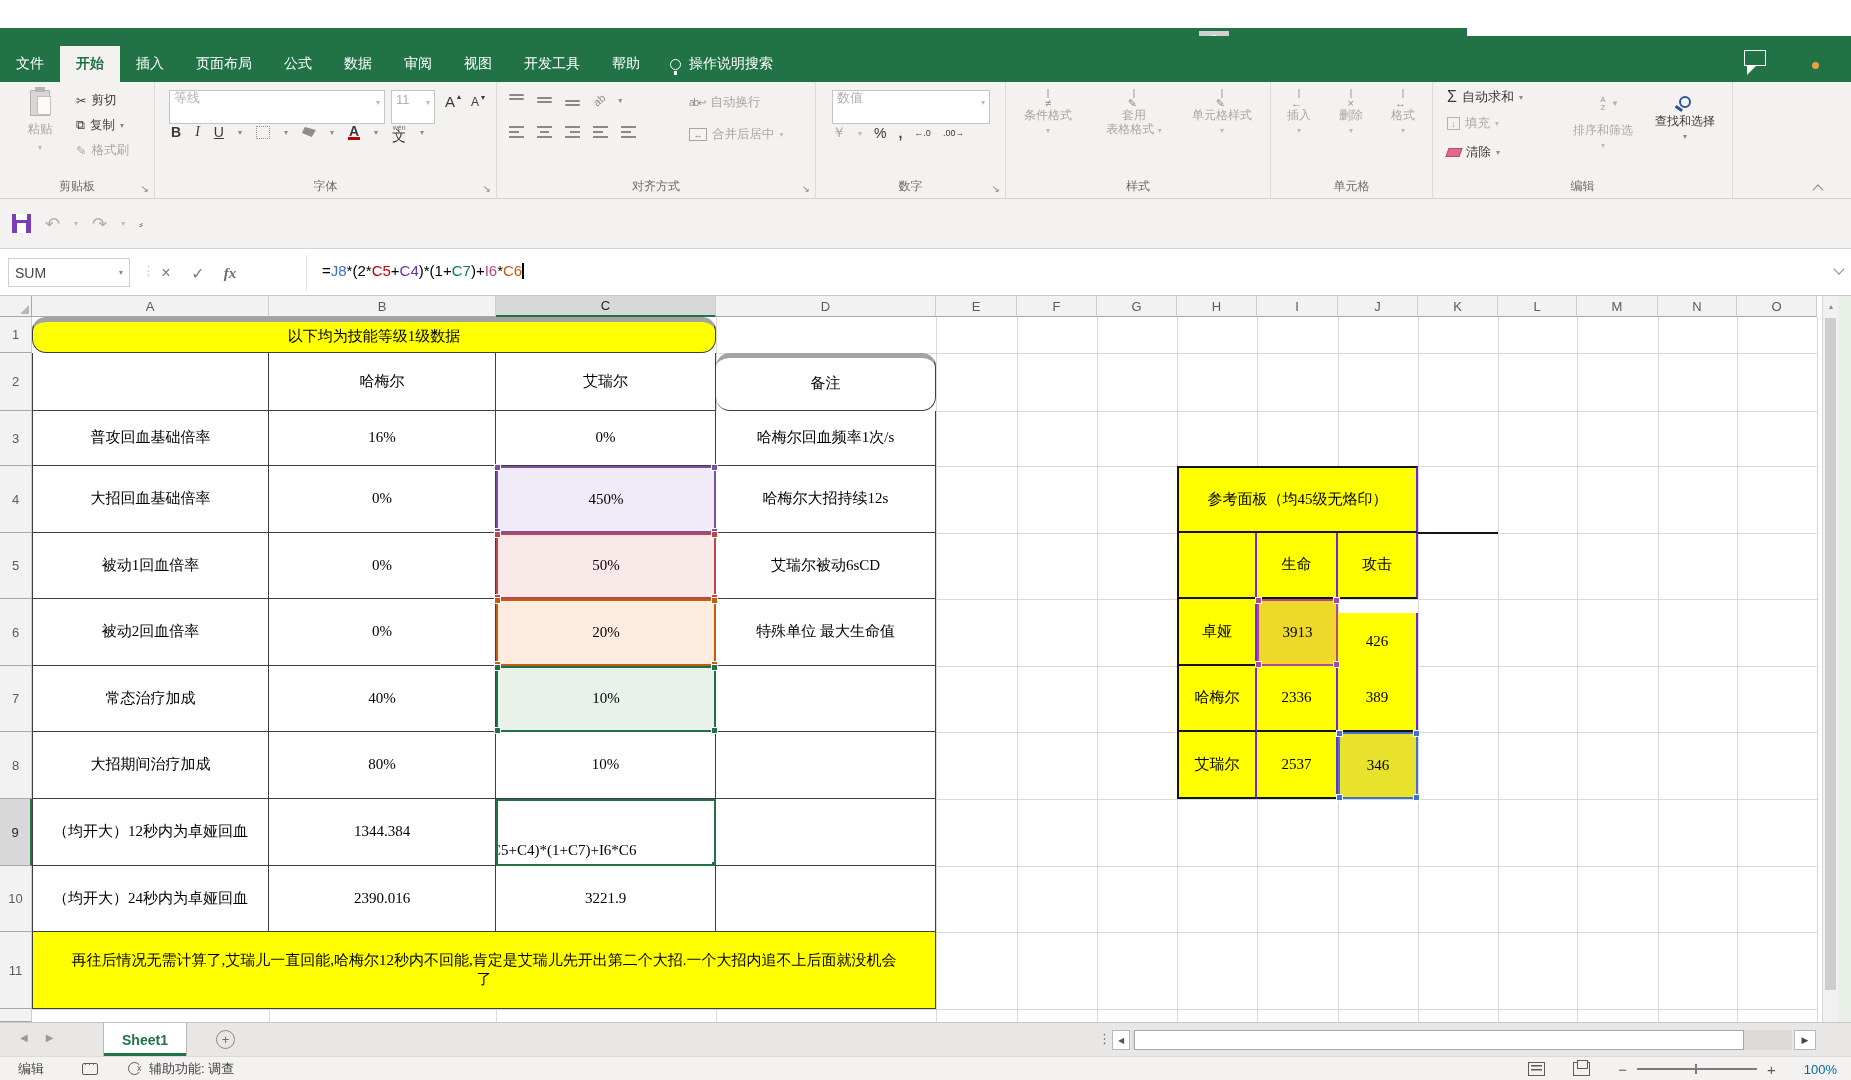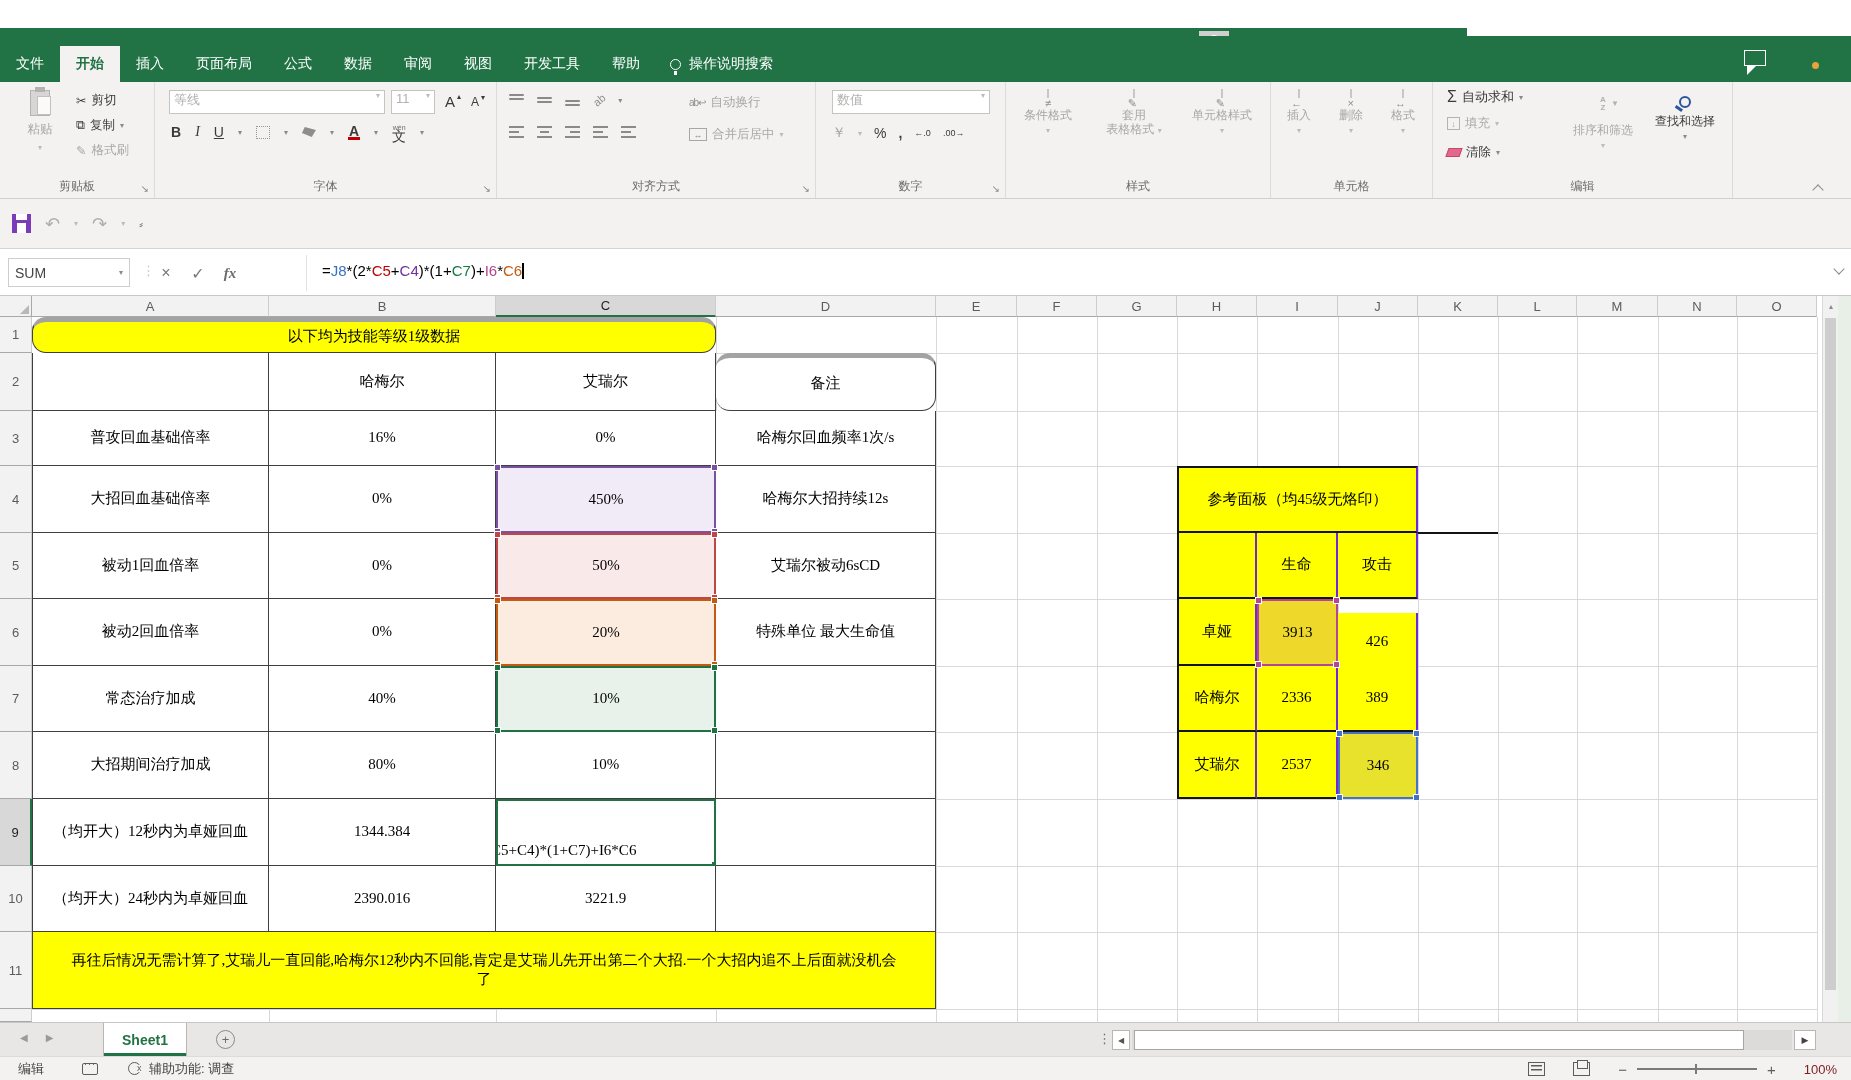--- a/index.html
+++ b/index.html
@@ -36,21 +36,21 @@
   
   .ribbon{position:absolute;left:0;top:82px;width:1851px;height:117px;background:#f4f2f1;border-bottom:1px solid #d2cfcc;}
   .rgroup{position:absolute;top:0;height:116px;border-right:1px solid #ddDad7;}
   .glabel{position:absolute;bottom:3px;left:0;right:0;text-align:center;color:#6e6c6a;font-size:12px;}
   .launcher{position:absolute;bottom:4px;right:5px;color:#8c8a88;font-size:10px;}
   .gray{color:#a9a7a4;}
   .dark{color:#3b3a39;}
   .caret{font-size:8px;color:#8c8a88;}
   .caret.g{color:#bdbbb9;}
   .ritem{position:absolute;display:flex;align-items:center;gap:5px;font-size:12.5px;white-space:nowrap;}
-  .combo{border:1px solid #c6c4c2;background:#fff;display:flex;align-items:flex-start;justify-content:space-between;padding:0 4px;height:24px;}
+  .combo{border:1px solid #c6c4c2;background:#fff;display:flex;align-items:flex-end;justify-content:space-between;padding:16px 4px;height:24px;}
   .combo .val{color:#b3b1af;}
   .clipboard-icon{width:20px;height:26px;background:#d8d6d4;border:1px solid #b5b3b1;position:relative;}
   .clipboard-icon:before{content:"";position:absolute;left:4px;top:-4px;width:10px;height:5px;background:#b5b3b1;}
   .clipboard-icon:after{content:"";position:absolute;left:6px;top:5px;width:12px;height:17px;background:#fbfaf9;border:1px solid #c2c0be;}
   .bigbtn{position:absolute;width:64px;text-align:center;}
   .bigicon{width:26px;height:26px;margin:0 auto;border:1px solid #c9c7c5;background:
       linear-gradient(#d5d3d1 0 0) 0 8px/100% 1px no-repeat,
       linear-gradient(#d5d3d1 0 0) 0 16px/100% 1px no-repeat,
       linear-gradient(#d5d3d1 0 0) 8px 0/1px 100% no-repeat,
       linear-gradient(#d5d3d1 0 0) 16px 0/1px 100% no-repeat,#f8f7f6;position:relative;}
@@ -155,21 +155,21 @@
   .acc-icon:after{content:"x";position:absolute;left:8px;top:2px;font-size:9px;color:#5c5c5c;background:#f3f2f1;line-height:7px;}
   .sb-acc{margin-left:8px;}
   .sb-right{position:absolute;right:0;top:0;height:24px;display:flex;align-items:center;}
   .view-ico{width:17px;height:14px;border:1.4px solid #5c5c5c;margin-right:28px;position:relative;}
   .view-ico.lines:after{content:"";position:absolute;left:2px;top:2px;right:2px;height:7px;background:linear-gradient(#5c5c5c 0 0) 0 0/100% 1.5px no-repeat,linear-gradient(#5c5c5c 0 0) 0 4px/100% 1.5px no-repeat;}
   .view-ico.page:after{content:"";position:absolute;left:3px;top:-3px;width:9px;height:7px;border:1.4px solid #5c5c5c;background:#f3f2f1;}
   .zoom-minus{color:#5c5c5c;font-size:15px;margin-right:10px;}
   .zoom-track{width:120px;height:1.6px;background:#7a7a7a;position:relative;margin-right:10px;}
   .zoom-track:after{content:"";position:absolute;left:58px;top:-4px;width:2px;height:10px;background:#7a7a7a;}
   .zoom-plus{color:#5c5c5c;font-size:15px;margin-right:28px;}
-  .zoom-pct{margin-right:14px;color:#7f1d1d;}
+  .zoom-pct{margin-right:14px;color:#0369a1;}
 </style>
 </head>
 <body>
 
 <div id="app">
 
   <div class="titlebar">
     <div>
       <div class="doodle" style="left:1180px;top:8px;width:26px;height:26px;"></div>
       <div class="doodle" style="left:1230px;top:40px;width:14px;height:14px;"></div>

